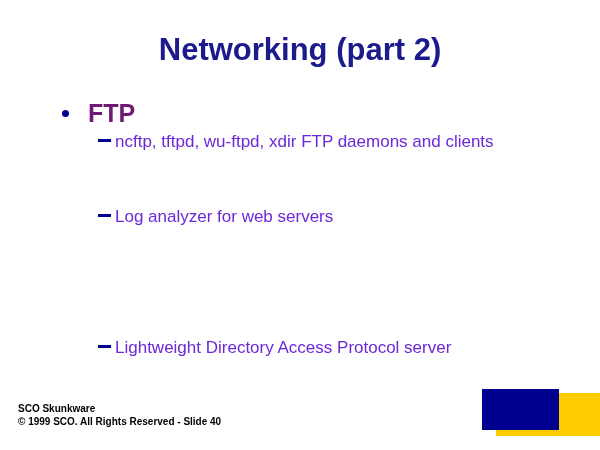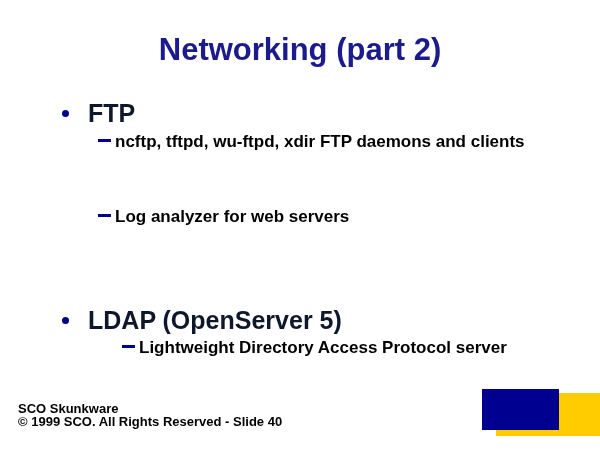--- a/index.html
+++ b/index.html
@@ -26,55 +26,55 @@
     font-weight: bold;
     line-height: 38px;
     color: #1B1B8D;
   }
   .l1 {
     position: absolute;
     left: 88px;
     font-size: 25px;
     font-weight: bold;
     line-height: 28px;
-    color: #0f172a;
+    color: #701a75;
     white-space: nowrap;
   }
   .l1 .dot {
     position: absolute;
     left: -26px;
     top: 11px;
     width: 7px;
     height: 7px;
     border-radius: 50%;
     background: #000090;
   }
   .l2 {
     position: absolute;
     left: 115px;
     max-width: 445px;
     font-size: 17px;
-    font-weight: bold;
+    font-weight: normal;
     line-height: 19px;
-    color: #000000;
+    color: #6d28d9;
   }
-  .l2.narrow { max-width: 385px; margin-left: 24px; }
+  .l2.narrow { max-width: 385px; }
   .l2 .dash {
     position: absolute;
     left: -17px;
     top: 7px;
     width: 13px;
     height: 3px;
     background: #000090;
   }
   .footer {
     position: absolute;
     left: 18px;
     top: 402px;
-    font-size: 13px;
+    font-size: 10px;
     font-weight: bold;
     line-height: 13px;
     color: #000000;
     white-space: nowrap;
   }
   .rect-yellow {
     position: absolute;
     left: 496px;
     top: 393px;
     width: 104px;
@@ -105,24 +105,20 @@
     <span class="dash"></span>
     <span>ncftp, tftpd, wu-ftpd, xdir FTP daemons and clients</span>
   </div>
 
   <div class="l2" style="top:207px">
     <span class="dash"></span>
     <span>Log analyzer for web servers</span>
   </div>
 
 
-  <div class="l1" style="top:306px">
-    <span class="dot"></span>
-    <span>LDAP (OpenServer 5)</span>
-  </div>
   <div class="l2 narrow" style="top:338px">
     <span class="dash"></span>
     <span>Lightweight Directory Access Protocol server</span>
   </div>
 
   <div class="footer">
     <div>SCO Skunkware</div>
     <div>© 1999 SCO. All Rights Reserved - Slide 40</div>
   </div>
 

